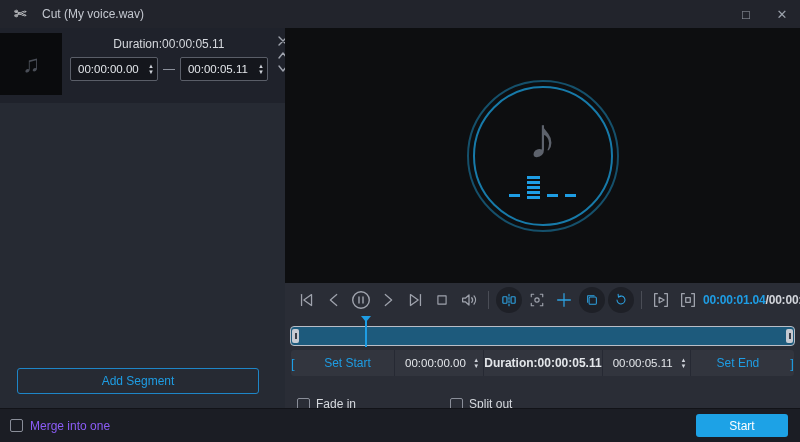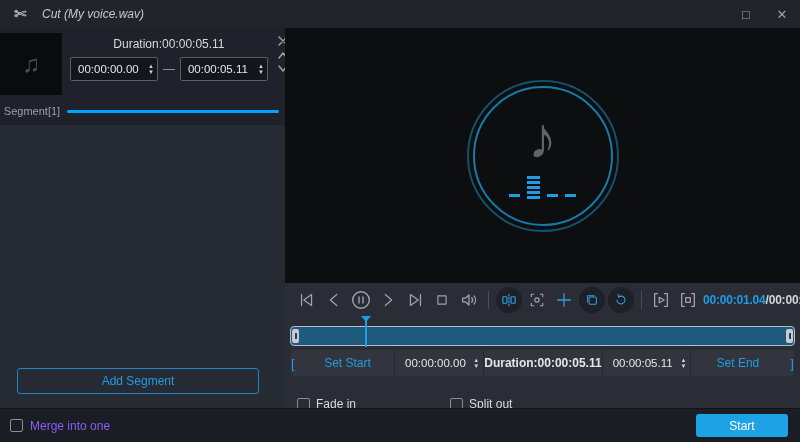--- a/index.html
+++ b/index.html
@@ -3,21 +3,21 @@
 <meta charset="utf-8">
 <style>
   * { margin:0; padding:0; box-sizing:border-box; }
   html,body { width:800px; height:442px; overflow:hidden; background:#262933;
     font-family:"Liberation Sans", sans-serif; color:#c8ccd2; font-size:12px; }
   .window { width:800px; height:442px; display:flex; flex-direction:column; }
 
   
   .titlebar { height:28px; background:#22242c; display:flex; align-items:center; flex:none; }
   .titlebar .app-icon { width:20px; margin:0 8px 0 14px; color:#f2f3f5; font-size:15px; }
-  .titlebar .title { color:#c3c7cf; font-size:12px;font-style:italic; }
+  .titlebar .title { color:#c3c7cf; font-size:12px; }
   .titlebar .spacer { flex:1; }
   .win-btn { width:36px; height:28px; display:flex; align-items:center; justify-content:center;
     color:#9aa0aa; font-size:13px; cursor:default; }
 
   
   .main { flex:1; display:flex; min-height:0; }
 
   
   .left-panel { width:285px; flex:none; background:#262a33; display:flex; flex-direction:column; }
   .segment-card { background:#1f222b; padding:5px 0 8px 0; }
@@ -164,24 +164,20 @@
                 <path d="M2 2l8 8M10 2l-8 8"></path>
               </svg>
             <svg width="12" height="9" viewBox="0 0 12 9">
                 <path d="M2 7l4-5 4 5"></path>
               </svg>
             <svg width="12" height="9" viewBox="0 0 12 9">
                 <path d="M2 2l4 5 4-5"></path>
               </svg>
           </div>
         </div>
-        <div class="segment-row2">
-          <span class="seg-name">Segment[1]</span>
-          <div class="seg-progress" style="background:#00a5ff;"></div>
-        </div>
       </div>
 
       <div class="left-fill"></div>
 
       <div class="left-buttons">
         <button class="outline-btn">Add Segment</button>
       </div>
     </div>
 
     <div class="right-panel">

